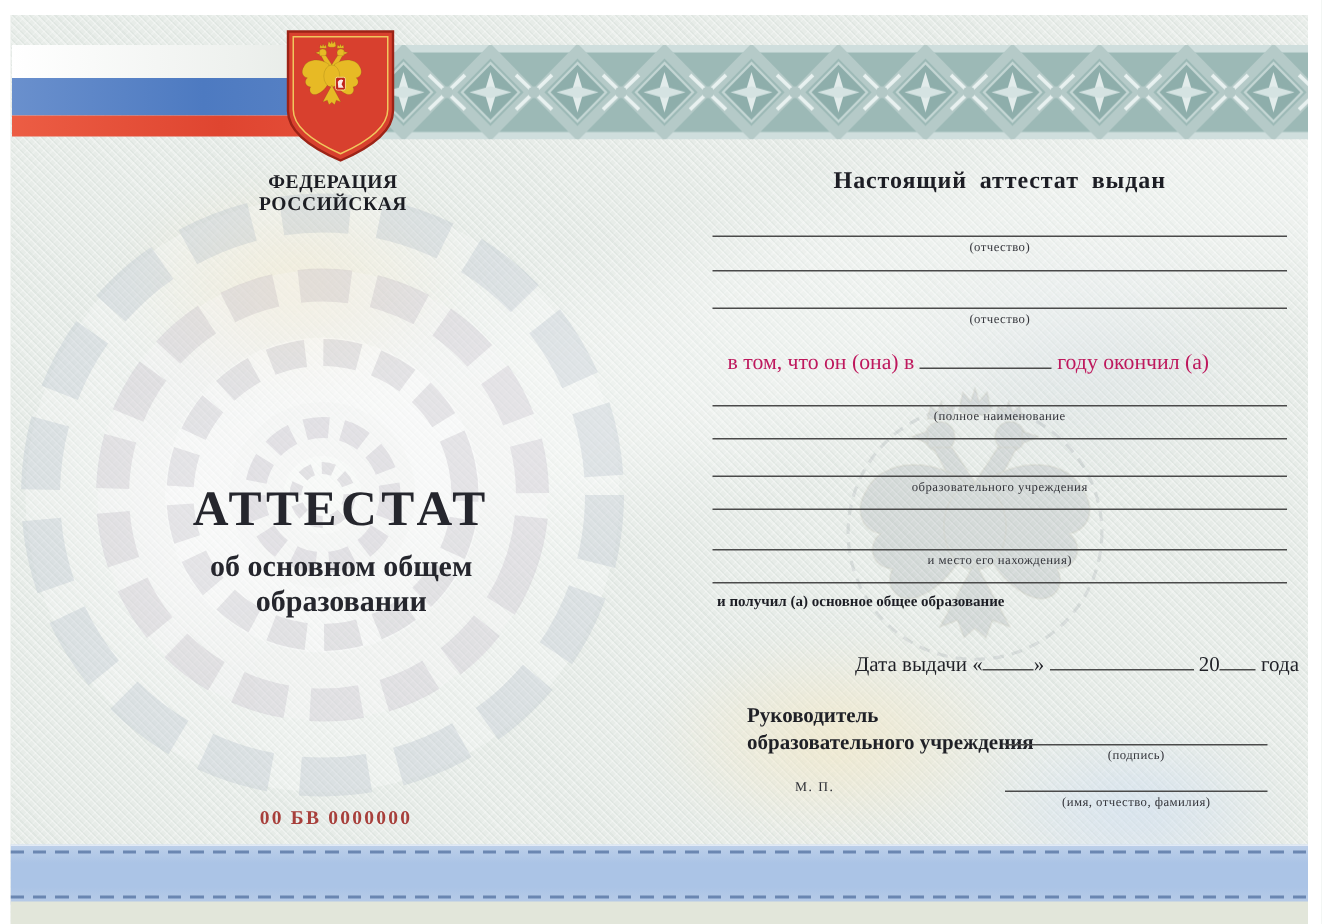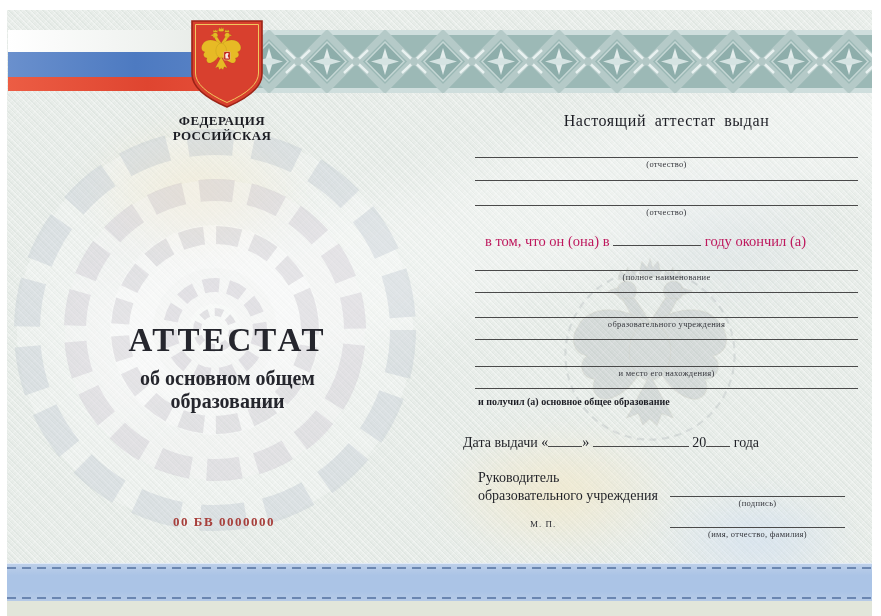--- a/index.html
+++ b/index.html
@@ -37,39 +37,39 @@
 
   
   .rosette{position:absolute;left:-7px;top:105px;z-index:1;pointer-events:none;}
   .watermark{position:absolute;left:553px;top:238px;z-index:1;opacity:.16;color:#79808c;pointer-events:none;}
 
   
   .title{position:absolute;left:23px;top:312px;width:395px;text-align:center;z-index:3;
     font-size:33px;font-weight:bold;letter-spacing:3px;color:#25262d;}
   .subtitle{position:absolute;left:23px;top:357px;width:395px;text-align:center;z-index:3;
     font-size:20px;font-weight:bold;line-height:1.15;color:#25262d;}
-  .serial{position:absolute;left:117px;top:504px;width:200px;text-align:center;z-index:3;
+  .serial{position:absolute;left:117px;top:527px;width:200px;text-align:center;z-index:3;
     font-size:13px;font-weight:600;letter-spacing:1.5px;color:var(--serial-red,#a73f3b);}
 
   
   .rc{position:absolute;z-index:3;}
-  .issued{left:468px;top:102px;width:383px;text-align:center;font-size:16px;font-weight:normal;
+  .issued{left:468px;top:102px;width:383px;text-align:center;font-size:16px;font-weight:bold;
     letter-spacing:.6px;word-spacing:4px;color:#1d1e25;}
   .fgroup{left:468px;width:383px;}
   .fline{height:0;border-bottom:1px solid var(--line,#4a4a4a);}
   .flabel{font-size:8.5px;text-align:center;color:#34353b;margin-top:1px;letter-spacing:.3px;}
   .g-surname{top:147px}.g-name{top:170px}.g-patro{top:195px}
   .stmt{left:478px;top:223px;width:376px;font-size:14.5px;white-space:nowrap;color:#be185d;}
   .blank{display:inline-block;border-bottom:1px solid var(--line,#4a4a4a);height:12px;vertical-align:baseline;}
   .inst{left:468px;width:383px;}
   .i1{top:260px}.i2{top:307px}.i3{top:356px}
   .inst .line2{position:absolute;top:22px;left:0;right:0;}
   .result{left:471px;top:386px;width:390px;font-size:10px;font-weight:bold;color:#1d1e25;}
-  .daterow{left:456px;top:424px;width:385px;font-size:14px;white-space:nowrap;color:#1f2026;}
-  .head{left:471px;top:459px;width:220px;font-size:14px;line-height:1.26;color:#1f2026;}
+  .daterow{left:474px;top:424px;width:385px;font-size:14px;white-space:nowrap;color:#1f2026;text-align:right;}
+  .head{left:491px;top:459px;width:220px;font-size:14px;line-height:1.26;color:#1f2026;font-weight:bold;}
   .g-sign{left:663px;width:175px;top:486px;}
   .g-fio{left:663px;width:175px;top:517px;}
   .stamp{left:523px;top:509px;font-size:9px;letter-spacing:1px;color:#2c2d33;}
 
   
   .bband{position:absolute;left:0;right:0;top:553px;height:38px;z-index:2;
     background:linear-gradient(180deg,#bccfe9,var(--bottom-band-blue,#abc4e6) 30%,var(--bottom-band-blue,#abc4e6) 72%,#b7cbe7);
     border-top:1px solid rgba(255,255,255,.6);border-bottom:1px solid rgba(255,255,255,.6);}
   .bband .dash{position:absolute;left:0;right:0;height:2px;opacity:.75;
     background:repeating-linear-gradient(90deg,#52709f 0 9px,transparent 9px 15px);}

